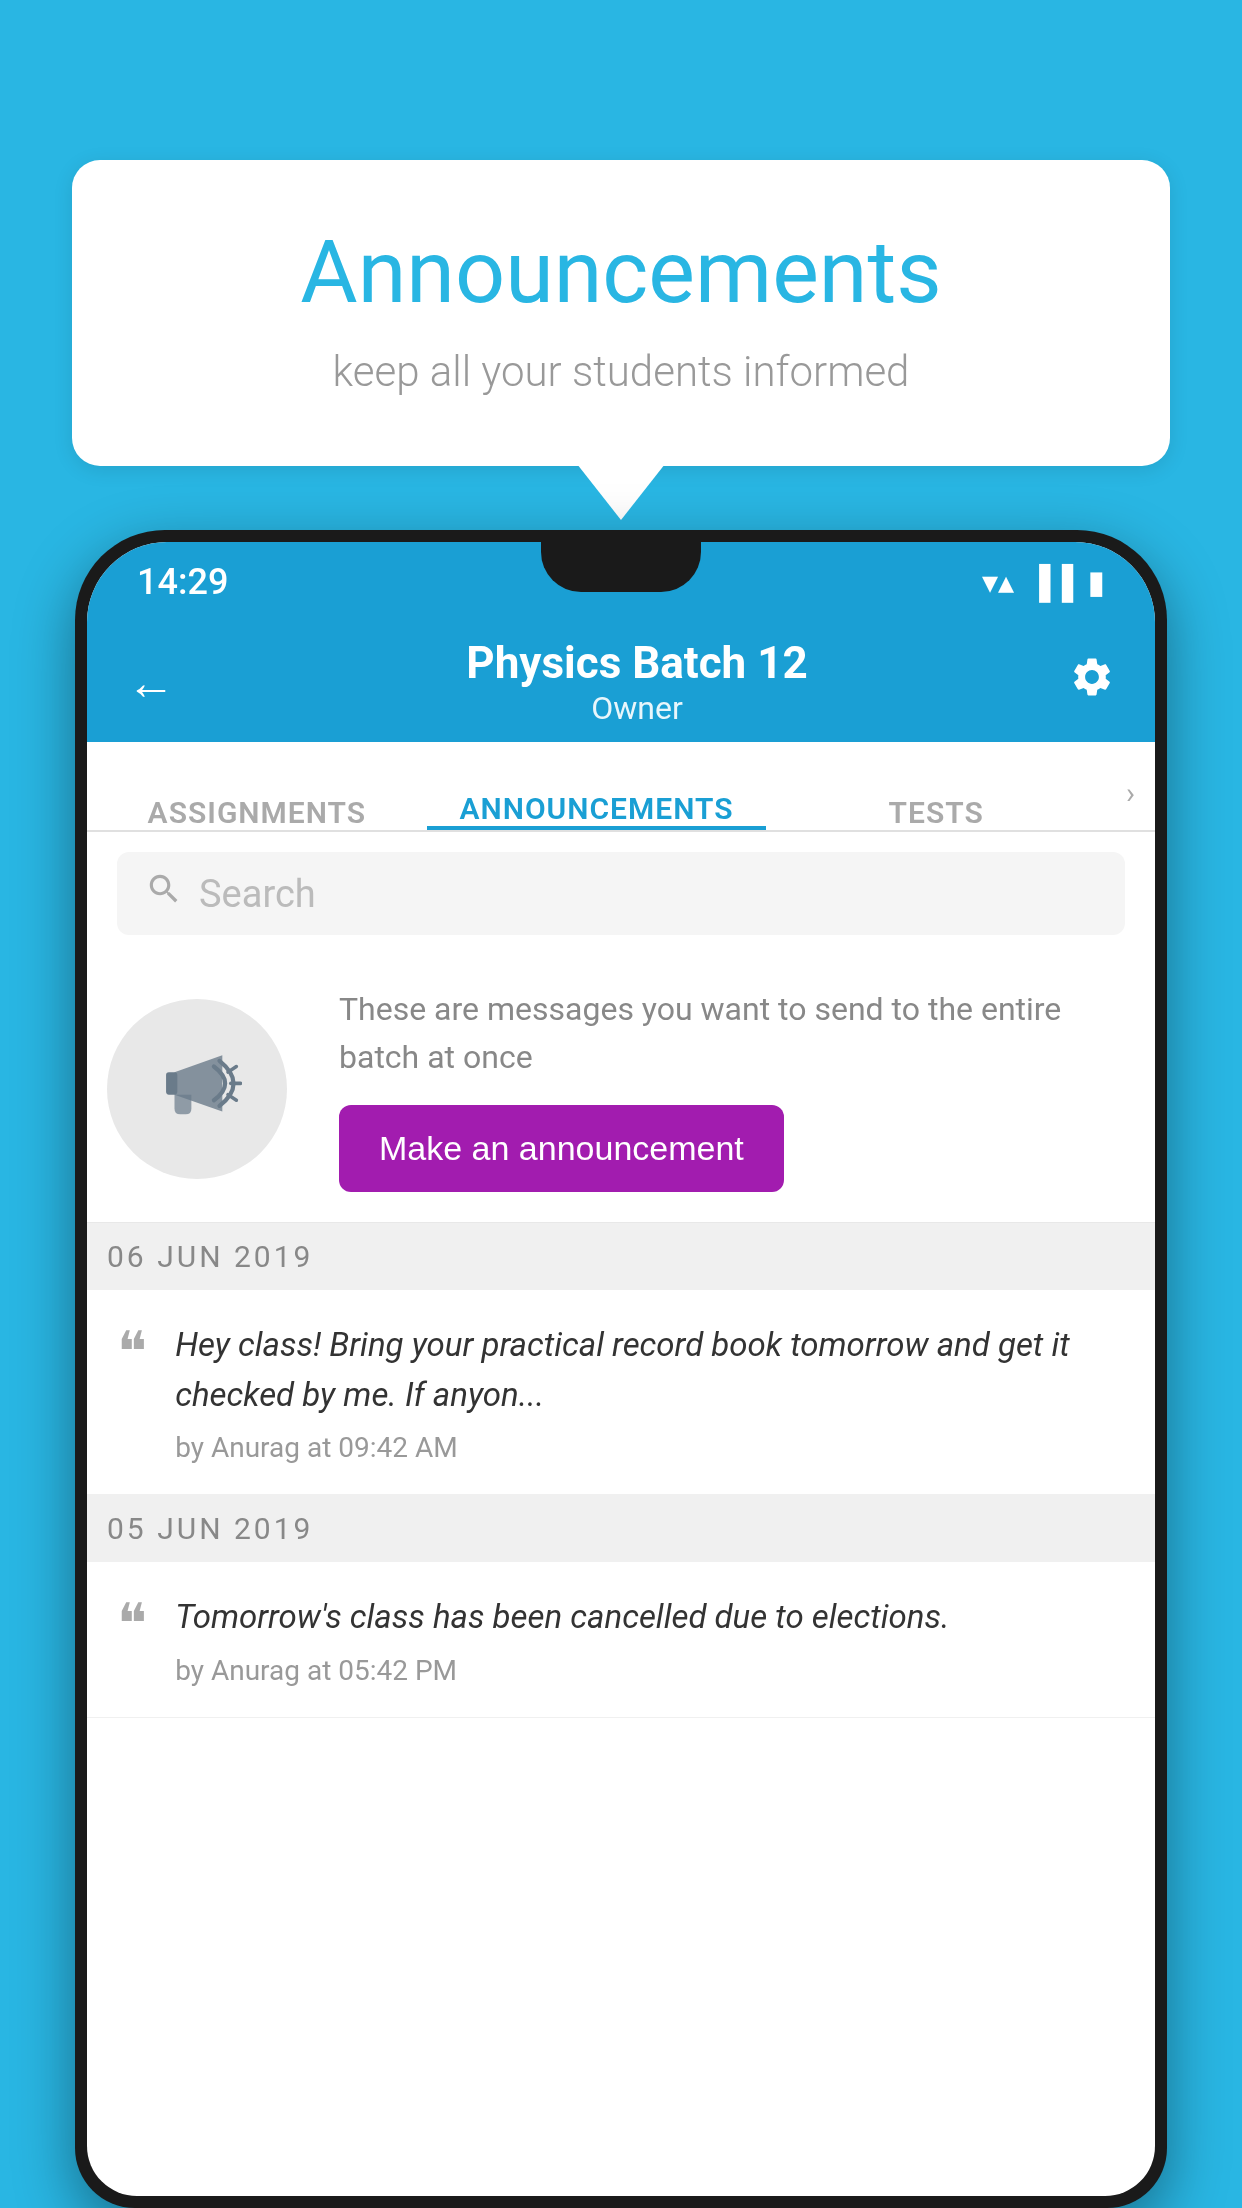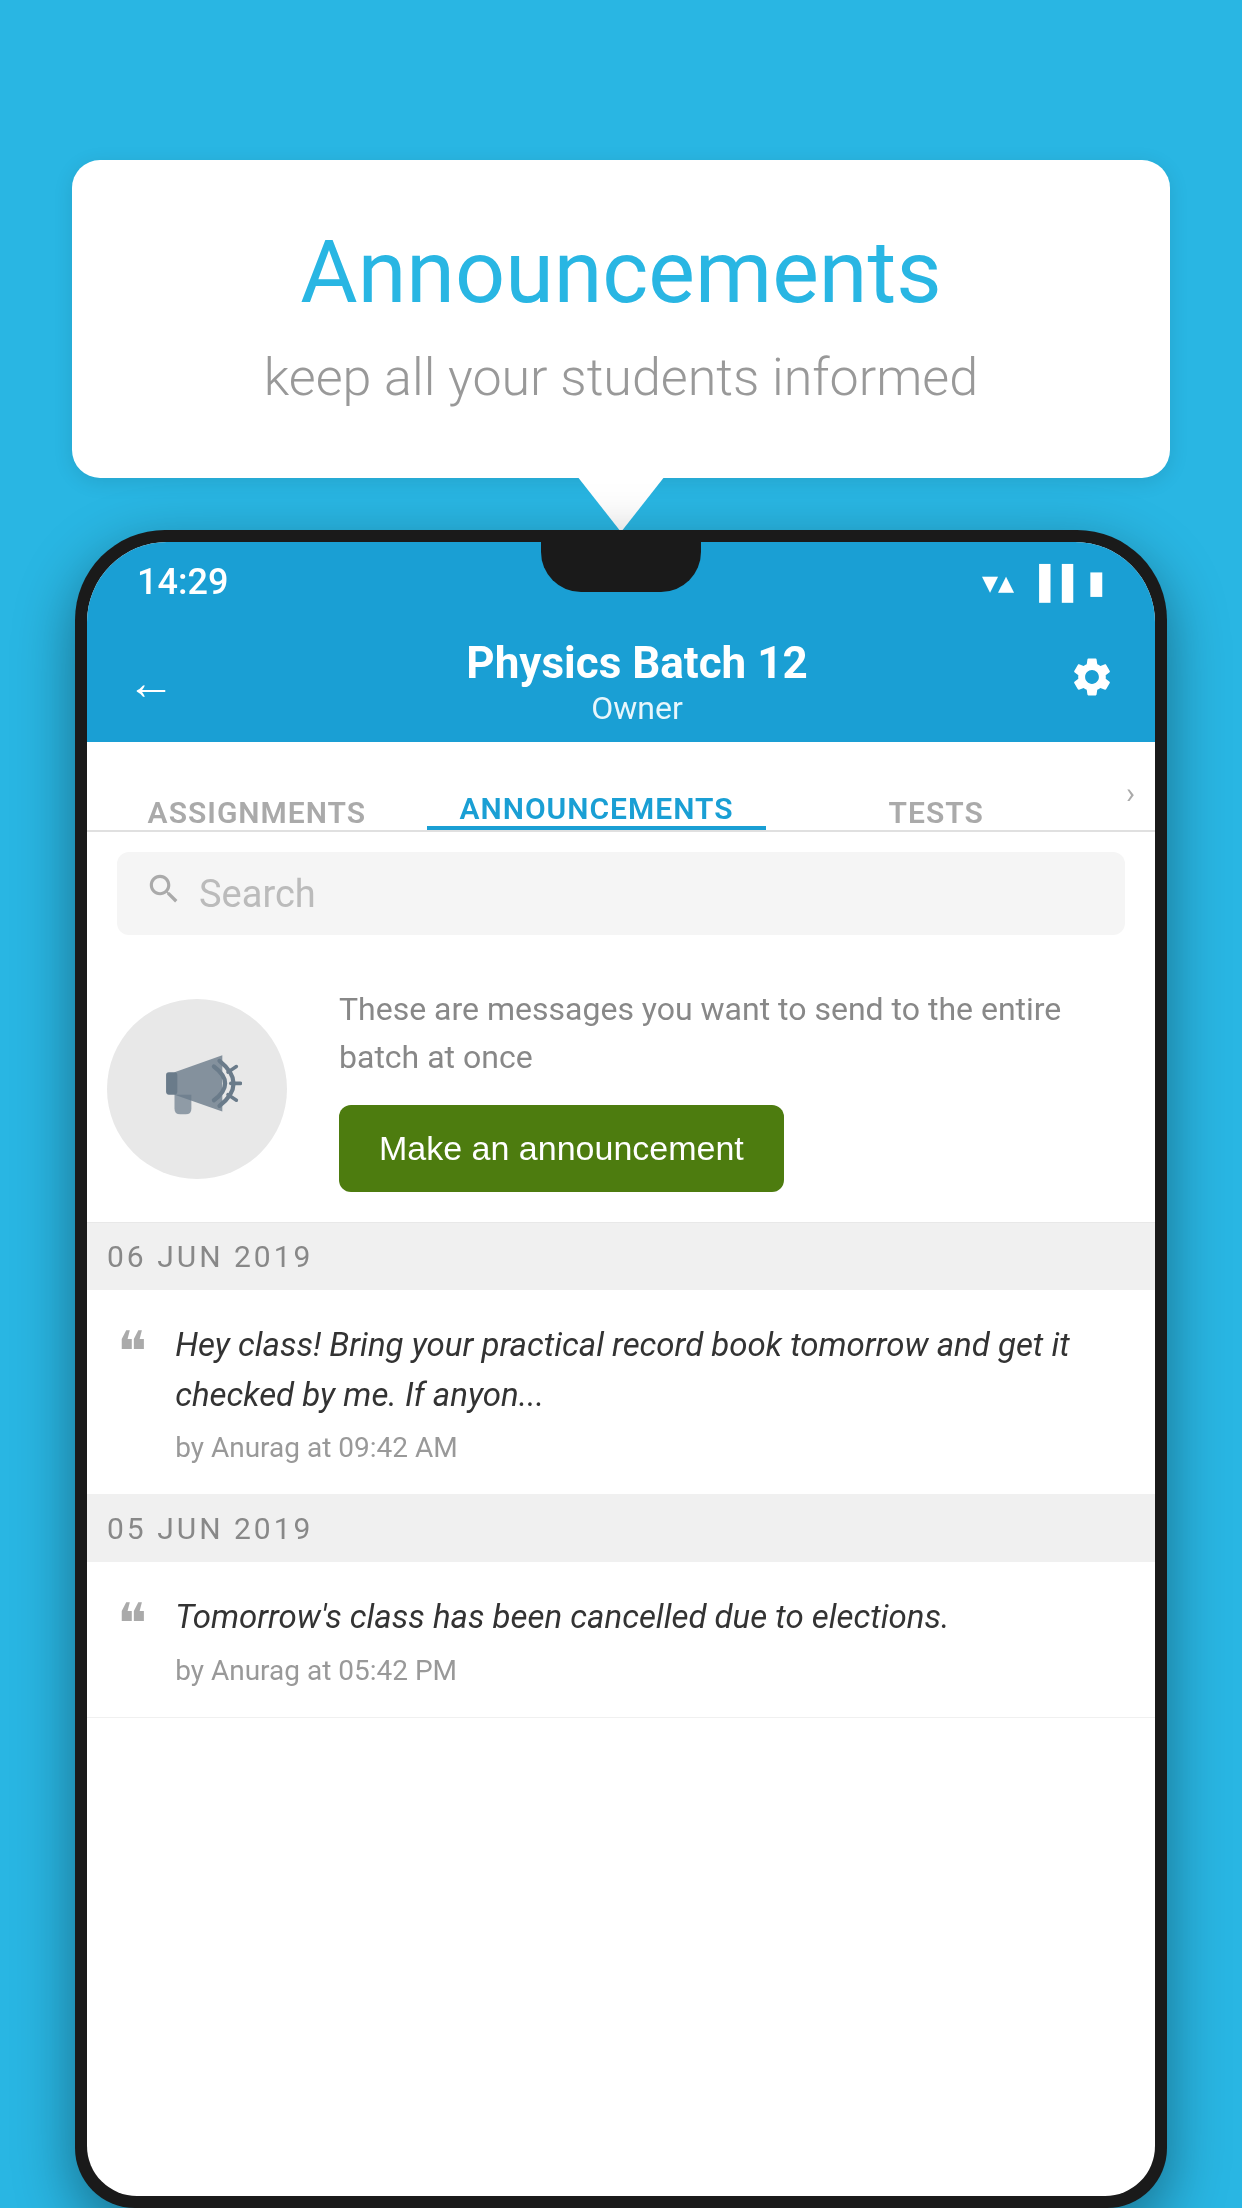--- a/index.html
+++ b/index.html
@@ -36,21 +36,21 @@
       border-right: 44px solid transparent;
       border-top: 56px solid white;
     }
     .bubble-title {
       font-size: 88px;
       color: #29b6e3;
       font-weight: 400;
       margin-bottom: 24px;
     }
     .bubble-subtitle {
-      font-size: 52px;
+      font-size: 42px;
       color: #999;
       font-weight: 300;
     }
 
     
     .phone-frame {
       position: absolute;
       top: 530px;
       left: 75px;
       right: 75px;
@@ -223,21 +223,21 @@
     .promo-content {
       flex: 1;
     }
     .promo-description {
       color: #888;
       font-size: 32px;
       line-height: 1.5;
       margin-bottom: 24px;
     }
     .make-announcement-btn {
-      background: #4d7c0f;
+      background: #a21caf;
       color: white;
       border: none;
       border-radius: 12px;
       padding: 24px 40px;
       font-size: 34px;
       font-weight: 500;
       cursor: pointer;
     }
 
     

